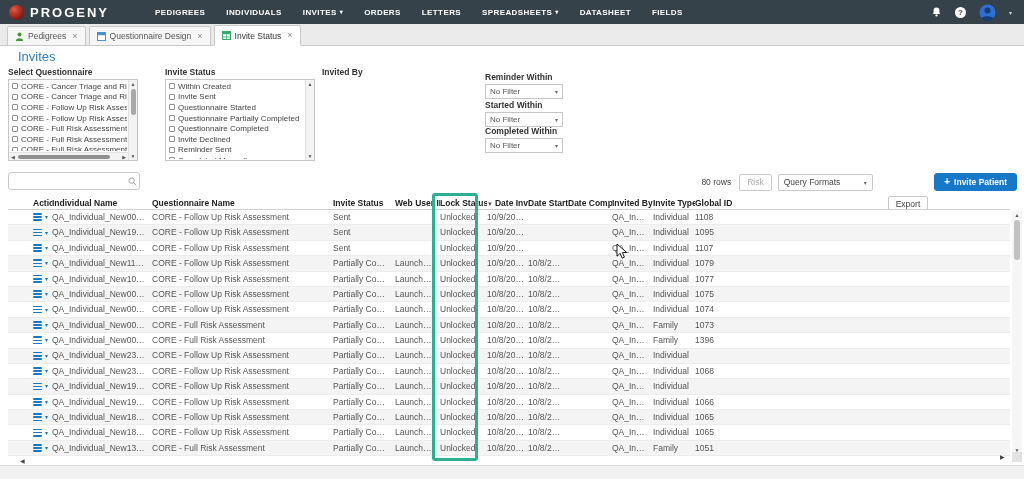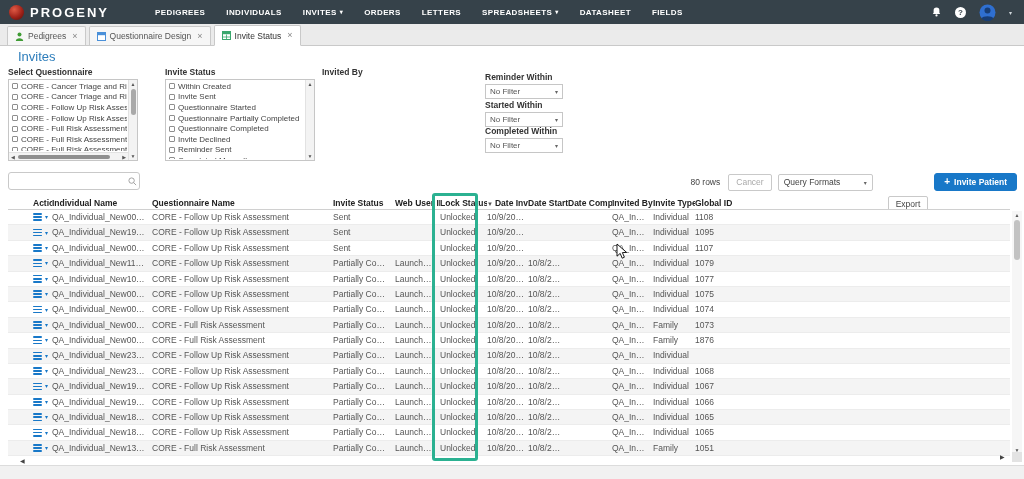--- a/index.html
+++ b/index.html
@@ -307,21 +307,21 @@
       <span class="search-ic">
         <svg width="9" height="9" viewBox="0 0 10 10">
             <circle cx="4" cy="4" r="3" fill="none" stroke="#9a9a9a" stroke-width="1"></circle>
             <path d="M6.2 6.2 L9 9" stroke="#9a9a9a" stroke-width="1"></path>
           </svg>
       </span>
     </div>
 
     <div class="toolbar">
       <span class="rows-count">80 rows</span>
-      <span class="btn btn-clear">Cancer</span>
+      <span class="btn btn-clear">Risk</span>
       <div class="qformats">
         <span>Query Formats</span>
         <span class="caret" style="font-size:6px;color:#666;">▾</span>
       </div>
       <span class="btn btn-export">Export</span>
       <span class="btn-invite">
         <span class="plus">+</span>
         <span>Invite Patient</span>
       </span>
     </div>
@@ -522,21 +522,21 @@
           <div class="td">QA_Individual_New001406</div>
           <div class="td">CORE - Full Risk Assessment</div>
           <div class="td">Partially Completed</div>
           <div class="td">Launched in...</div>
           <div class="td">Unlocked</div>
           <div class="td">10/8/2025</div>
           <div class="td">10/8/2025</div>
           <div class="td"></div>
           <div class="td">QA_Individu...</div>
           <div class="td">Family</div>
-          <div class="td">1876</div>
+          <div class="td">1396</div>
         </div>
         <div class="trow grid alt">
           <div class="td c0">
             <span class="hamb">
               <i></i>
               <i></i>
               <i></i>
             </span>
             <span class="hcaret">▾</span>
           </div>
@@ -584,21 +584,20 @@
           <div class="td">QA_Individual_New191758</div>
           <div class="td">CORE - Follow Up Risk Assessment</div>
           <div class="td">Partially Completed</div>
           <div class="td">Launched in...</div>
           <div class="td">Unlocked</div>
           <div class="td">10/8/2025</div>
           <div class="td">10/8/2025</div>
           <div class="td"></div>
           <div class="td">QA_Individu...</div>
           <div class="td">Individual</div>
-          <div class="td">1067</div>
         </div>
         <div class="trow grid">
           <div class="td c0">
             <span class="hamb">
               <i></i>
               <i></i>
               <i></i>
             </span>
             <span class="hcaret">▾</span>
           </div>

